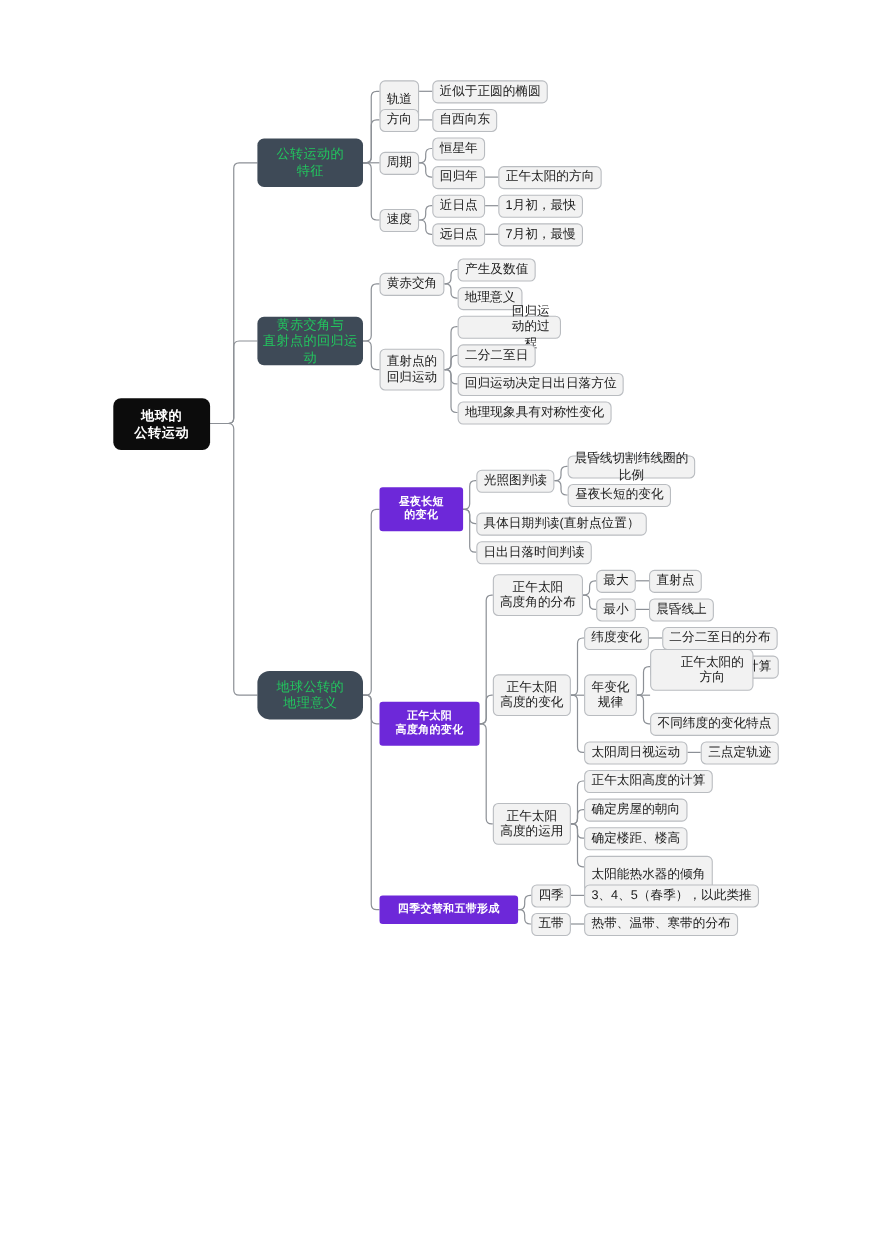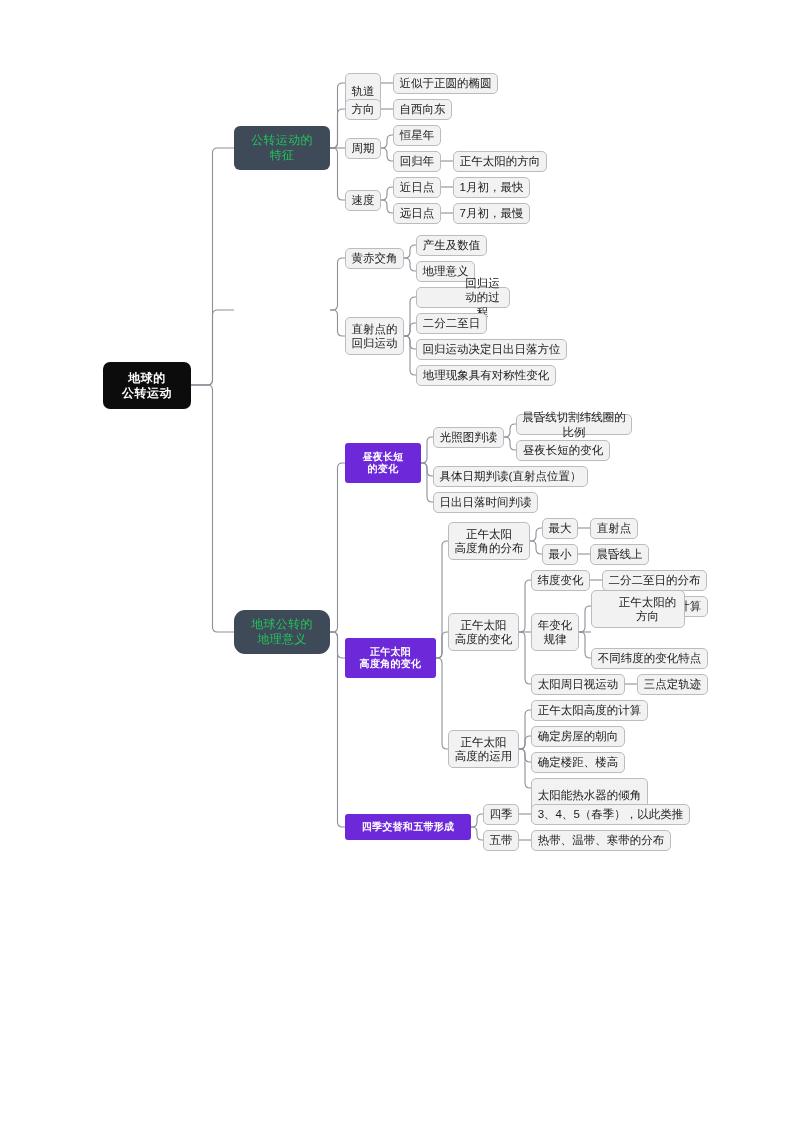--- a/index.html
+++ b/index.html
@@ -114,20 +114,22 @@
     <div class="node n-box" style="left: 393px; top: 99px; width: 59px; height: 21px;">自西向东</div>
     <div class="node n-box" style="left: 345px; top: 138px; width: 36px; height: 21px;">周期</div>
     <div class="node n-box" style="left: 393px; top: 125px; width: 48px; height: 21px;">恒星年</div>
     <div class="node n-box" style="left: 393px; top: 151px; width: 48px; height: 21px;">回归年</div>
     <div class="node n-box" style="left: 453px; top: 151px; width: 94px; height: 21px;">正午太阳的方向</div>
     <div class="node n-box" style="left: 345px; top: 190px; width: 36px; height: 21px;">速度</div>
     <div class="node n-box" style="left: 393px; top: 177px; width: 48px; height: 21px;">近日点</div>
     <div class="node n-box" style="left: 453px; top: 177px; width: 77px; height: 21px;">1月初，最快</div>
     <div class="node n-box" style="left: 393px; top: 203px; width: 48px; height: 21px;">远日点</div>
     <div class="node n-box" style="left: 453px; top: 203px; width: 77px; height: 21px;">7月初，最慢</div>
+    <div class="node n-dark" style="left: 234px; top: 288px; width: 96px; height: 44px;">黄赤交角与
+直射点的回归运动</div>
     <div class="node n-box" style="left: 345px; top: 248px; width: 59px; height: 21px;">黄赤交角</div>
     <div class="node n-box" style="left: 416px; top: 235px; width: 71px; height: 21px;">产生及数值</div>
     <div class="node n-box" style="left: 416px; top: 261px; width: 59px; height: 21px;">地理意义</div>
     <div class="node n-box" style="left: 345px; top: 317px; width: 59px; height: 38px;">直射点的
 回归运动</div>
     <div class="node n-box" style="left: 416px; top: 287px; width: 94px; height: 21px; padding-left: 44px;">回归运动的过程</div>
     <div class="node n-box" style="left: 416px; top: 313px; width: 71px; height: 21px;">二分二至日</div>
     <div class="node n-box" style="left: 416px; top: 339px; width: 151px; height: 21px;">回归运动决定日出日落方位</div>
     <div class="node n-box" style="left: 416px; top: 365px; width: 140px; height: 21px;">地理现象具有对称性变化</div>
     <div class="node n-dark" style="left: 234px; top: 610px; width: 96px; height: 44px; border-radius: 11px;">地球公转的

